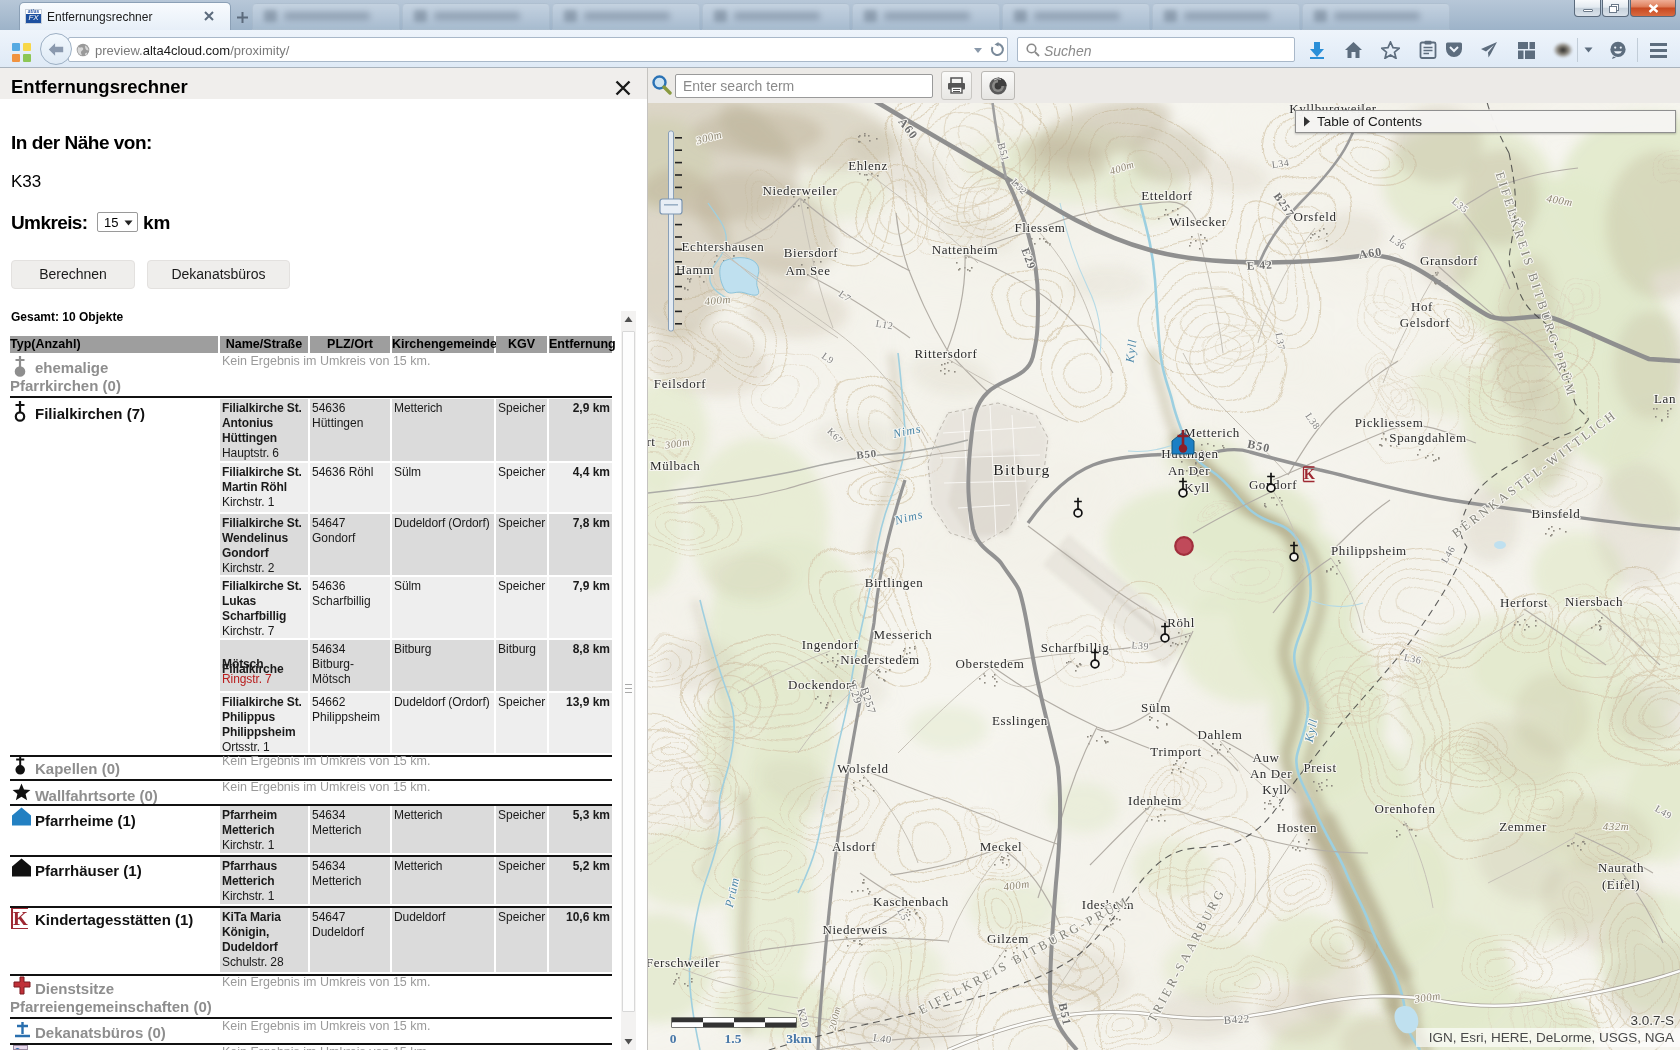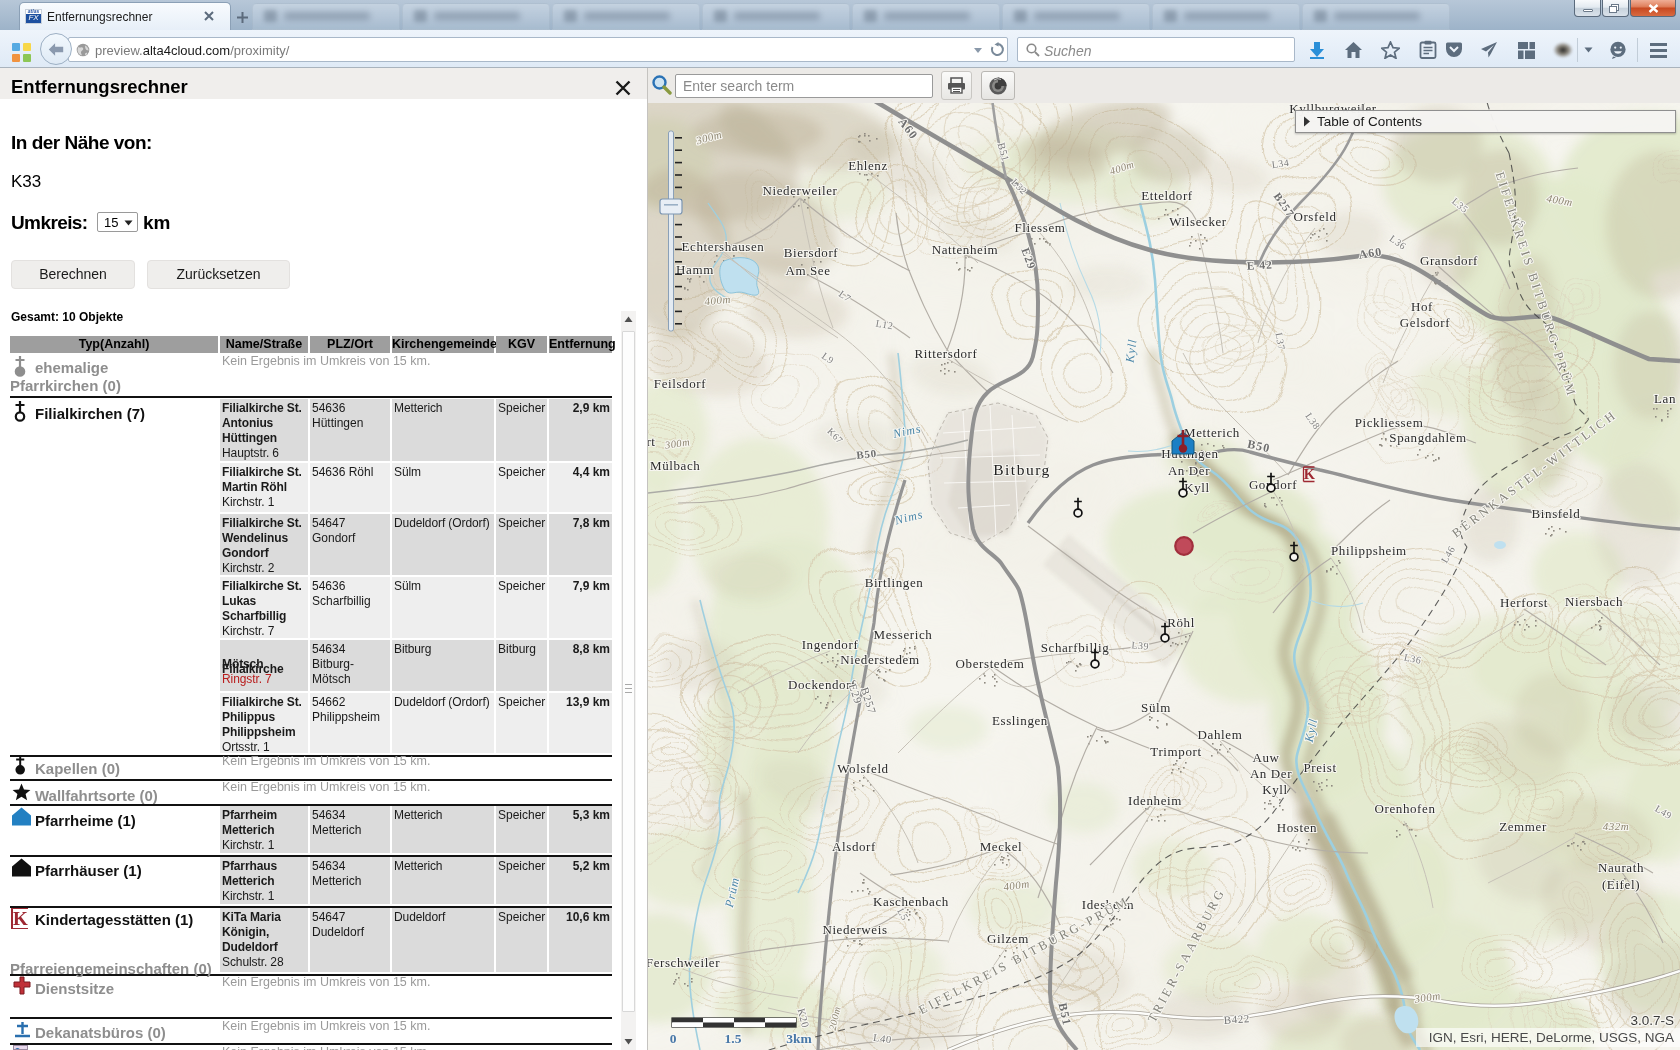--- a/index.html
+++ b/index.html
@@ -131,23 +131,23 @@
 <div class="a" style="left:11px;top:132px;font-size:19px;font-weight:bold;letter-spacing:-0.5px;color:#000">In der Nähe von:</div>
 <div class="a" style="left:11px;top:172px;font-size:17px;color:#000">K33</div>
 <div class="a" style="left:11px;top:212px;font-size:19px;font-weight:bold;letter-spacing:-0.6px;color:#000">Umkreis:</div>
 <div class="a" style="left:97px;top:212px;width:41px;height:20px;background:#fff;border:1px solid #9a9a9a;border-radius:2px"></div>
 <div class="a" style="left:104px;top:215px;font-size:13px;color:#000">15</div>
 <svg class="a" style="left:124px;top:220px" width="9" height="6" viewBox="0 0 9 6">
     <path d="M0.5 0.5 L4.5 5.5 L8.5 0.5 Z" fill="#222"></path>
   </svg>
 <div class="a" style="left:143px;top:212px;font-size:19px;font-weight:bold;color:#000">km</div>
 <div class="a" style="left:11px;top:260px;width:124px;height:29px;background:#efeeec;border:1px solid #e3e1df;border-radius:4px;font-size:14px;color:#1a1a1a;text-align:center;line-height:27px">Berechnen</div>
-<div class="a" style="left:147px;top:260px;width:143px;height:29px;background:#efeeec;border:1px solid #e3e1df;border-radius:4px;font-size:14px;color:#1a1a1a;text-align:center;line-height:27px">Zurücksetzen</div>
+<div class="a" style="left:147px;top:260px;width:143px;height:29px;background:#efeeec;border:1px solid #e3e1df;border-radius:4px;font-size:14px;color:#1a1a1a;text-align:center;line-height:27px">Dekanatsbüros</div>
 <div class="a" style="left:11px;top:310px;font-size:12px;font-weight:bold;color:#000">Gesamt: 10 Objekte</div>
-<div class="a" style="left:10px;top:336px;width:208px;height:17px;background:#9e9e9e;font-size:12.5px;font-weight:bold;color:#000;text-align:center;line-height:17px">Typ(Anzahl)</div>
+<div class="a" style="left:10px;top:336px;width:208px;height:17px;background:#9e9e9e;font-size:12.5px;font-weight:bold;color:#000;line-height:17px">Typ(Anzahl)</div>
 <div class="a" style="left:220px;top:336px;width:88px;height:17px;background:#9e9e9e;font-size:12.5px;font-weight:bold;color:#000;text-align:center;line-height:17px">Name/Straße</div>
 <div class="a" style="left:310px;top:336px;width:80px;height:17px;background:#9e9e9e;font-size:12.5px;font-weight:bold;color:#000;text-align:center;line-height:17px">PLZ/Ort</div>
 <div class="a" style="left:392px;top:336px;width:102px;height:17px;background:#9e9e9e;font-size:12.5px;font-weight:bold;color:#000;line-height:17px">Kirchengemeinde</div>
 <div class="a" style="left:496px;top:336px;width:51px;height:17px;background:#9e9e9e;font-size:12.5px;font-weight:bold;color:#000;text-align:center;line-height:17px">KGV</div>
 <div class="a" style="left:549px;top:336px;width:63px;height:17px;background:#9e9e9e;font-size:12.5px;font-weight:bold;color:#000;text-align:center;line-height:17px">Entfernung</div>
 <div class="a" style="left:222px;top:354px;font-size:12.5px;color:#9a9a9a">Kein Ergebnis im Umkreis von 15 km.</div>
 <div class="a" style="left:35px;top:359px;font-size:15px;font-weight:bold;color:#8e8e8e">ehemalige</div>
 <div class="a" style="left:10px;top:377px;font-size:15px;font-weight:bold;color:#8e8e8e">Pfarrkirchen (0)</div>
 <div class="a" style="left:10px;top:396px;width:602px;height:2px;background:#111"></div>
 <div class="a" style="left:35px;top:405px;font-size:15px;font-weight:bold;color:#111">Filialkirchen (7)</div>
@@ -281,21 +281,21 @@
 <div class="a" style="left:222px;top:940px;font-size:12px;letter-spacing:-0.1px;font-weight:bold;color:#1a1a1a">Dudeldorf</div>
 <div class="a" style="left:222px;top:955px;font-size:12px;letter-spacing:-0.1px;font-weight:normal;color:#1a1a1a">Schulstr. 28</div>
 <div class="a" style="left:312px;top:910px;font-size:12px;color:#1a1a1a">54647</div>
 <div class="a" style="left:312px;top:925px;font-size:12px;color:#1a1a1a">Dudeldorf</div>
 <div class="a" style="left:394px;top:910px;width:100px;font-size:12px;letter-spacing:-0.1px;color:#1a1a1a">Dudeldorf</div>
 <div class="a" style="left:498px;top:910px;font-size:12px;color:#1a1a1a">Speicher</div>
 <div class="a" style="left:549px;top:910px;width:61px;font-size:12px;font-weight:bold;color:#1a1a1a;text-align:right">10,6 km</div>
 <div class="a" style="left:10px;top:974px;width:602px;height:2px;background:#111"></div>
 <div class="a" style="left:222px;top:975px;font-size:12.5px;color:#9a9a9a">Kein Ergebnis im Umkreis von 15 km.</div>
 <div class="a" style="left:35px;top:980px;font-size:15px;font-weight:bold;color:#8e8e8e">Dienstsitze</div>
-<div class="a" style="left:10px;top:960px;font-size:15px;font-weight:bold;color:#8e8e8e">Pfarreiengemeinschaften (0)</div>
+<div class="a" style="left:10px;top:998px;font-size:15px;font-weight:bold;color:#8e8e8e">Pfarreiengemeinschaften (0)</div>
 <div class="a" style="left:10px;top:1017px;width:602px;height:2px;background:#111"></div>
 <div class="a" style="left:222px;top:1019px;font-size:12.5px;color:#9a9a9a">Kein Ergebnis im Umkreis von 15 km.</div>
 <div class="a" style="left:35px;top:1024px;font-size:15px;font-weight:bold;color:#8e8e8e">Dekanatsbüros (0)</div>
 <div class="a" style="left:10px;top:1043px;width:602px;height:2px;background:#111"></div>
 <div class="a" style="left:222px;top:1045px;font-size:12.5px;color:#9a9a9a">Kein Ergebnis im Umkreis von 15 km.</div>
 <div class="a" style="left:35px;top:1048px;font-size:15px;font-weight:bold;color:#8e8e8e">Rendanturen (0)</div>
 <svg class="a" style="left:12px;top:355px" width="22" height="26" viewBox="0 0 22 26">
     <g transform="scale(1.0)" stroke="#8e8e8e" stroke-width="2.2" fill="none">
       <path d="M8 1 V12 M3.5 5 H12.5"></path>
       <circle cx="8" cy="16.5" r="4.2" fill="#8e8e8e"></circle>

